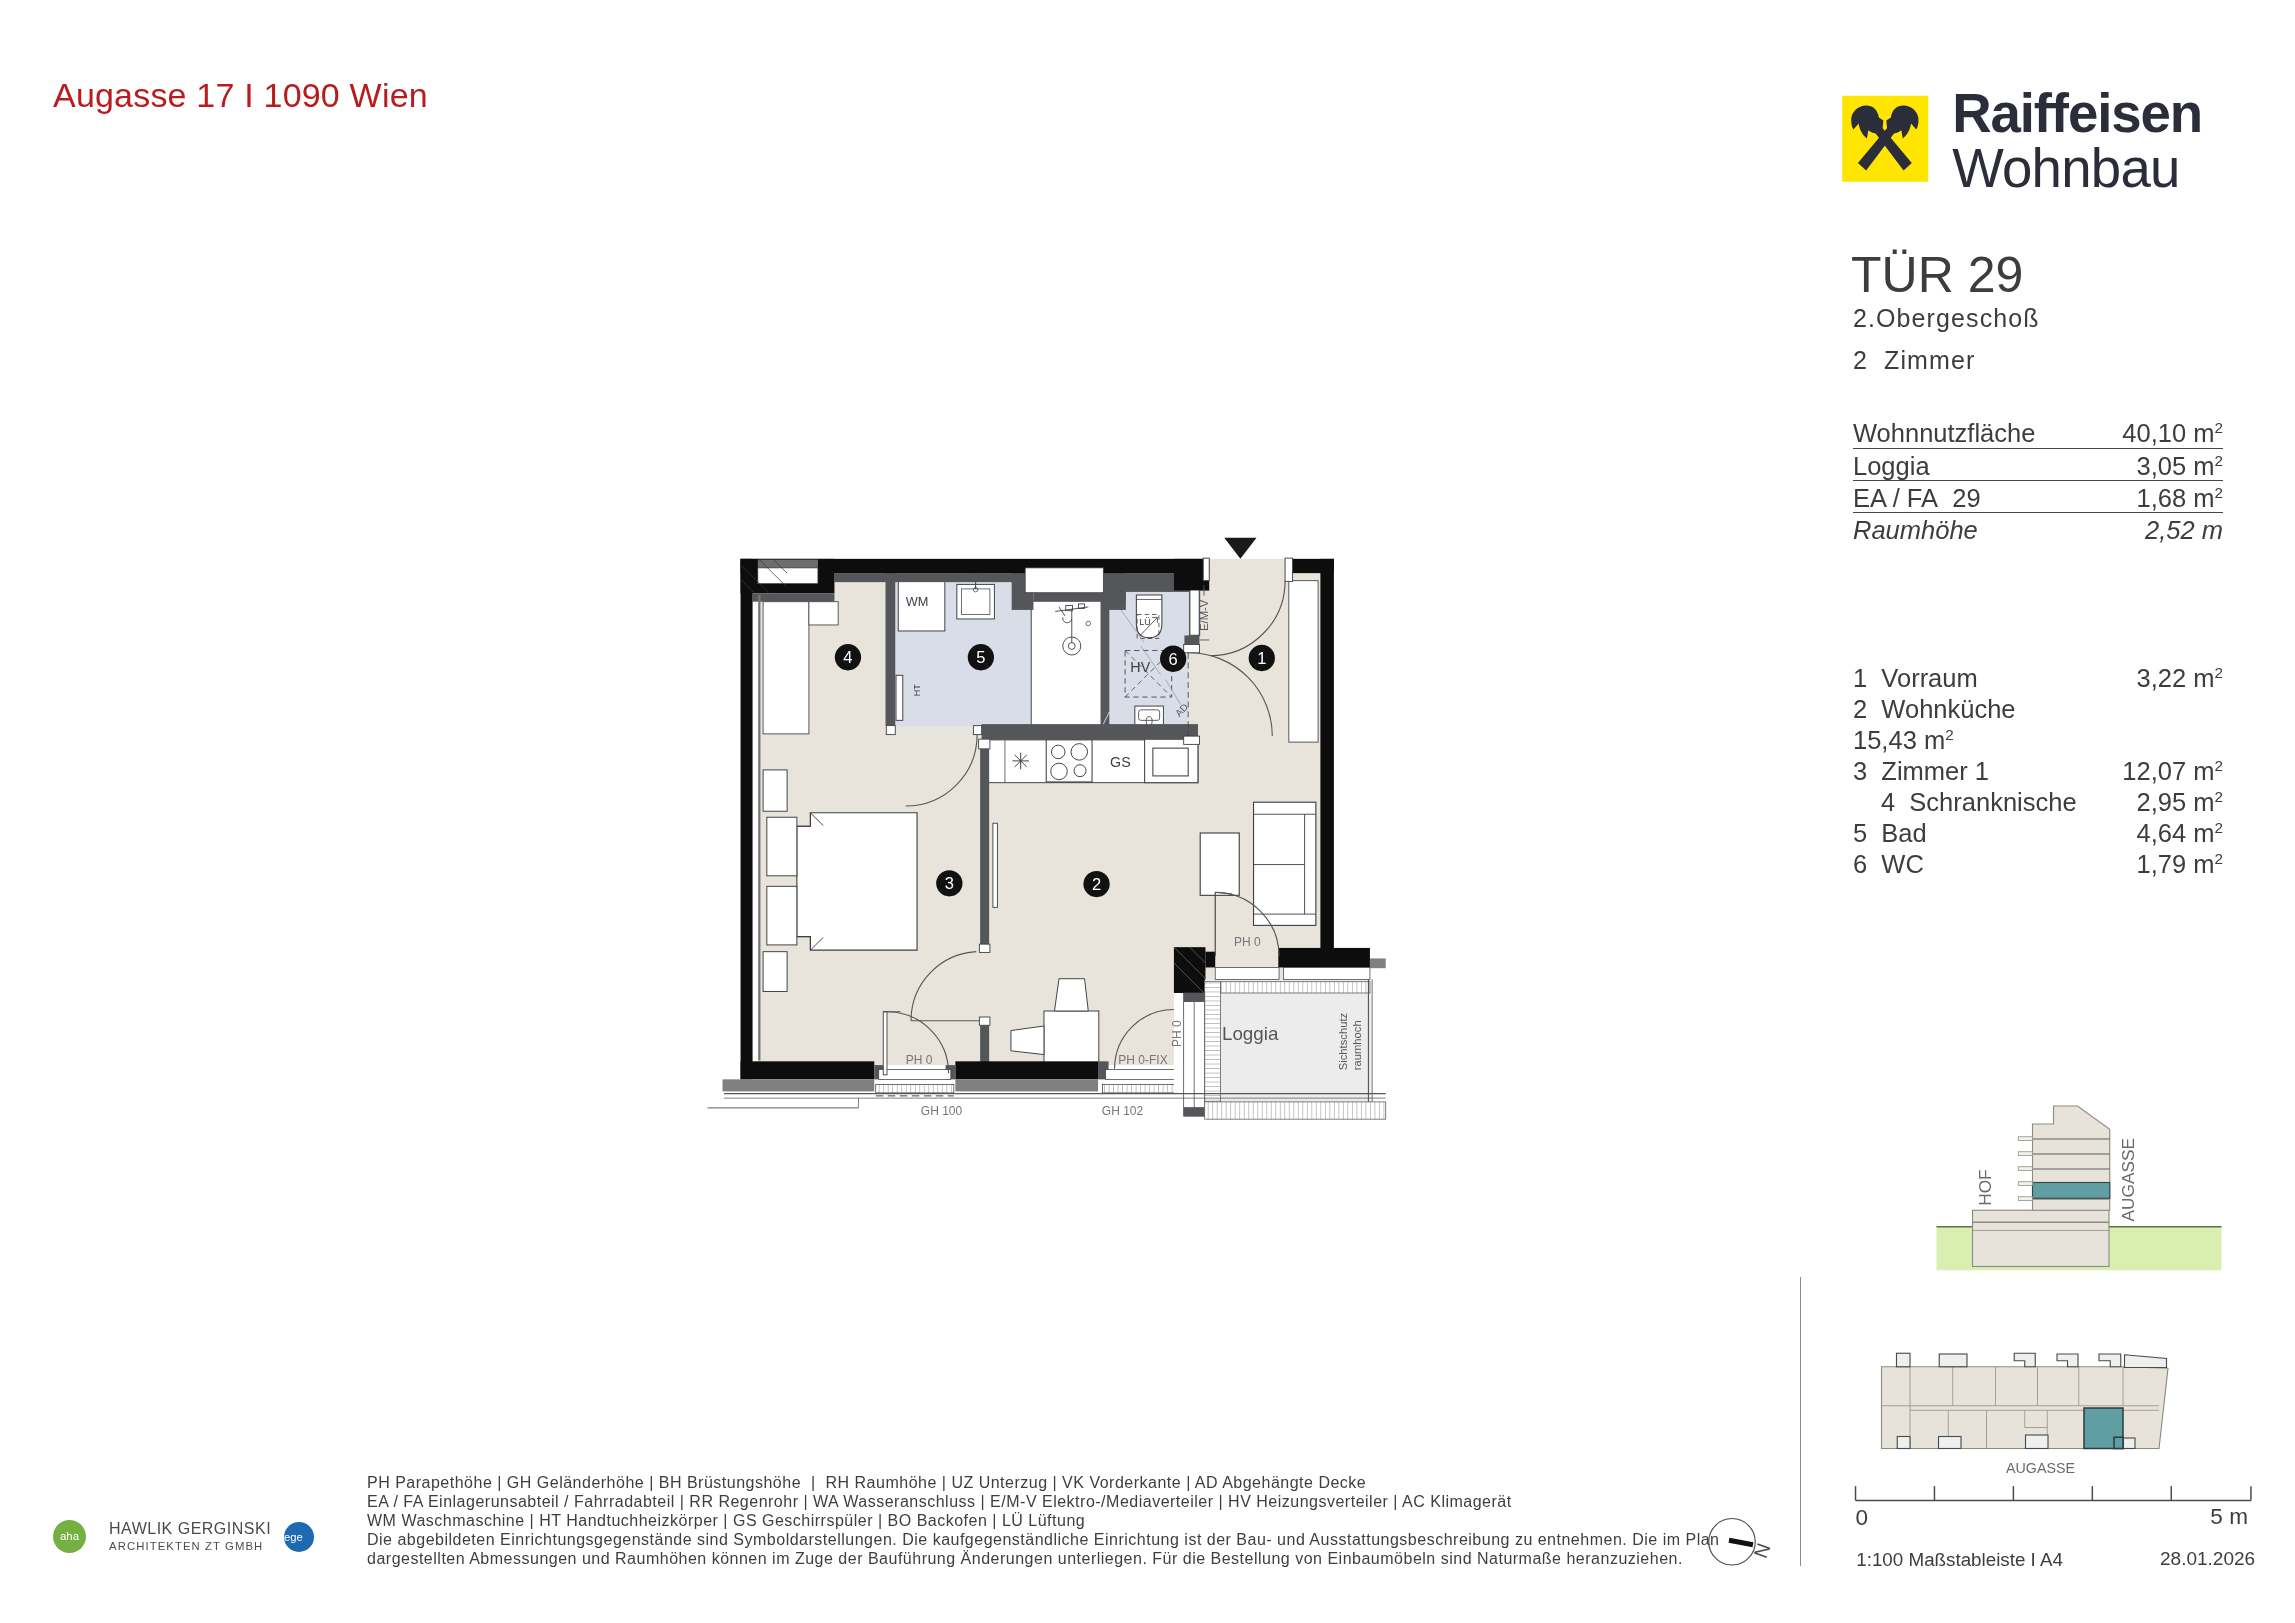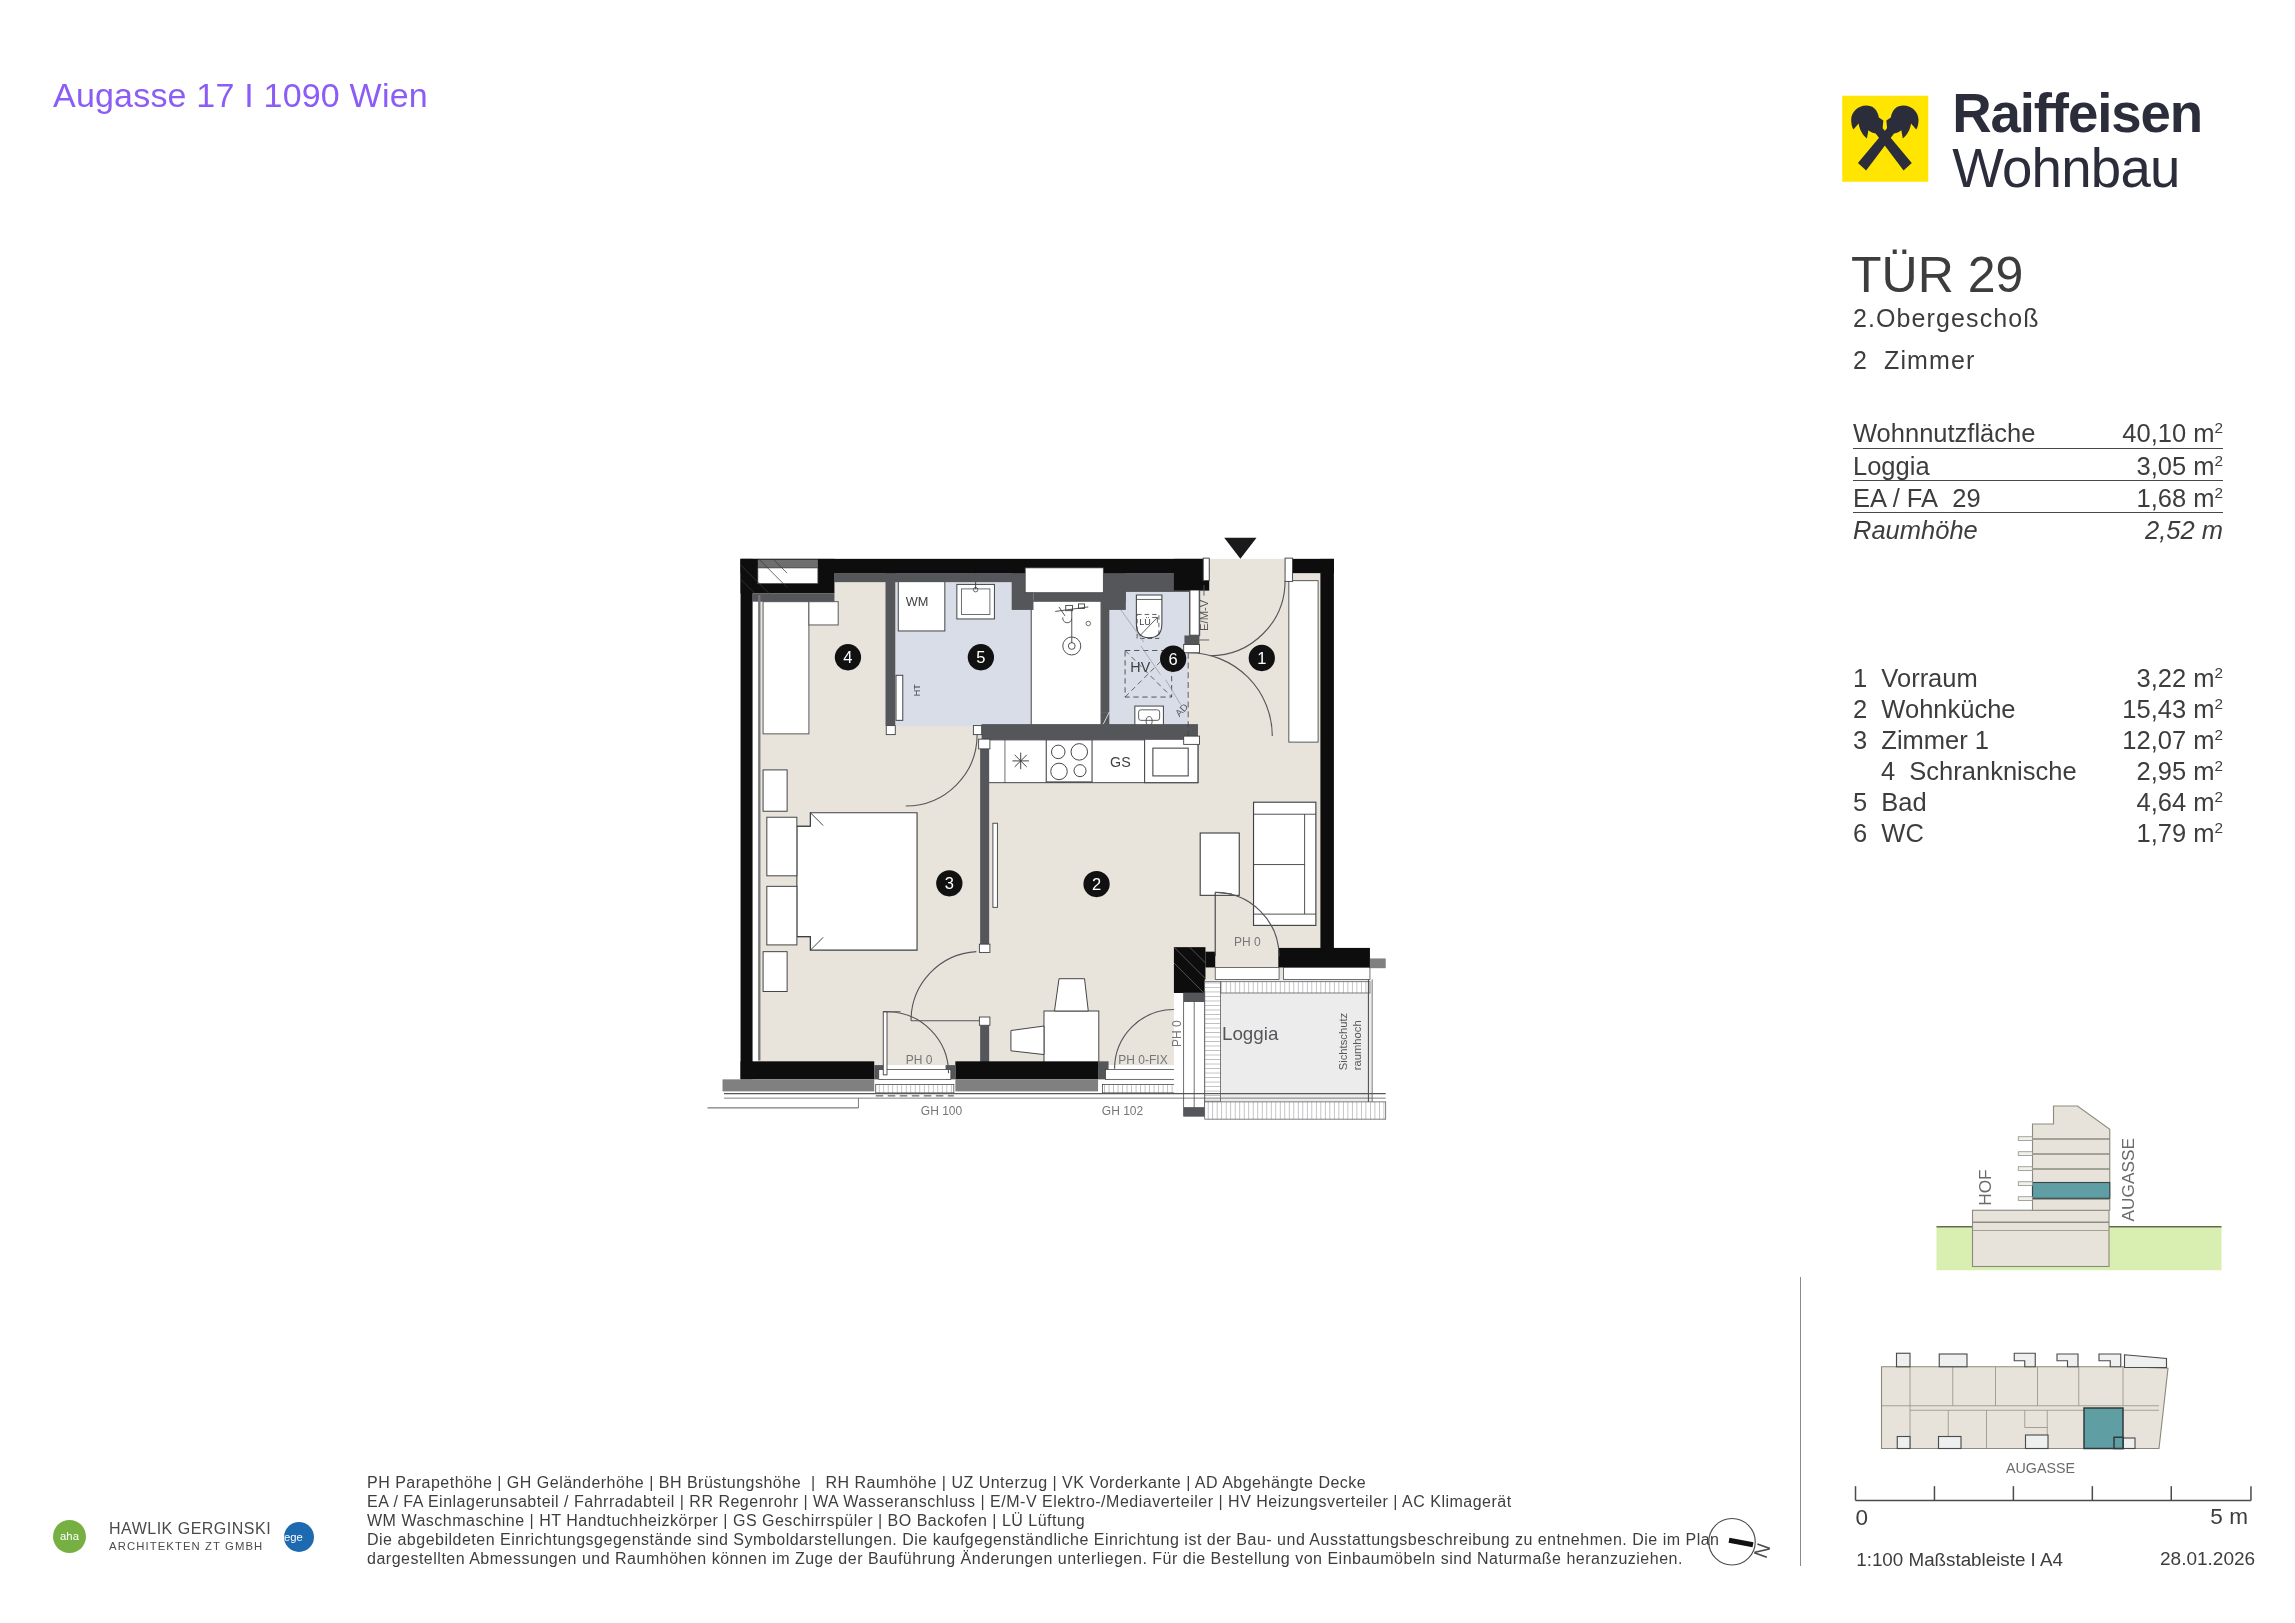--- a/index.html
+++ b/index.html
@@ -5,21 +5,21 @@
   html,body{margin:0;padding:0;background:#fff;}
   #page{position:relative;width:2295px;height:1623px;background:#ffffff;overflow:hidden;
         font-family:"Liberation Sans",sans-serif;}
   .abs{position:absolute;}
   sup{font-size:60%;vertical-align:super;line-height:0;}
 </style>
 </head>
 <body>
 <div id="page">
 
-<div class="abs" style="left:53px;top:76px;font-size:34px;color:#8b5cf6;letter-spacing:0.2px;">Augasse 17 I 1090 Wien</div>
+<div class="abs" style="left:53px;top:76px;font-size:34px;color:#b91c1c;letter-spacing:0.2px;">Augasse 17 I 1090 Wien</div>
 
 <svg class="abs" style="left:1839px;top:89px;" width="376" height="101" viewBox="0 0 500 135">
 
   <rect x="3" y="9" width="115" height="115" fill="#ffe500"></rect>
 
   <g fill="#2b2d3a" transform="translate(3,9)">
     <path d="M 40 44 L 48 36 L 93 90 L 82 100 Z"></path>
     <path d="M 74 44 L 66 36 L 21 90 L 32 100 Z"></path>
     <path d="M 54 43 L 55 33 L 49 29 C 47 18 41 13 32 13 C 21 13 12 22 12 32 C 12 37 13 42 15 45 L 22 37 C 23 45 27 52 33 57 L 35 46 C 40 50 45 51 49 50 Z"></path>
     <path d="M 60 43 L 59 33 L 65 29 C 67 18 73 13 82 13 C 93 13 102 22 102 32 C 102 37 101 42 99 45 L 92 37 C 91 45 87 52 81 57 L 79 46 C 74 50 69 51 65 50 Z"></path>
@@ -59,21 +59,21 @@
       </div>
 </div>
 
 <div class="abs" style="left:1853px;top:663px;width:370px;font-size:25.5px;color:#3d3d3d;line-height:31px;">
 
   <div style="display:flex;justify-content:space-between;gap:8px;">
         <span>1&nbsp; Vorraum</span>
         <span>3,22&nbsp;m<sup>2</sup></span>
       </div>
 
-  <div style="display:flex;justify-content:space-between;">
+  <div style="display:flex;justify-content:flex-start;flex-direction:column;">
         <span>2&nbsp; Wohnküche</span>
         <span>15,43&nbsp;m<sup>2</sup></span>
       </div>
 
   <div style="display:flex;justify-content:space-between;">
         <span>3&nbsp; Zimmer 1</span>
         <span>12,07&nbsp;m<sup>2</sup></span>
       </div>
 
   <div style="display:flex;justify-content:space-between;margin-left:28px;">

